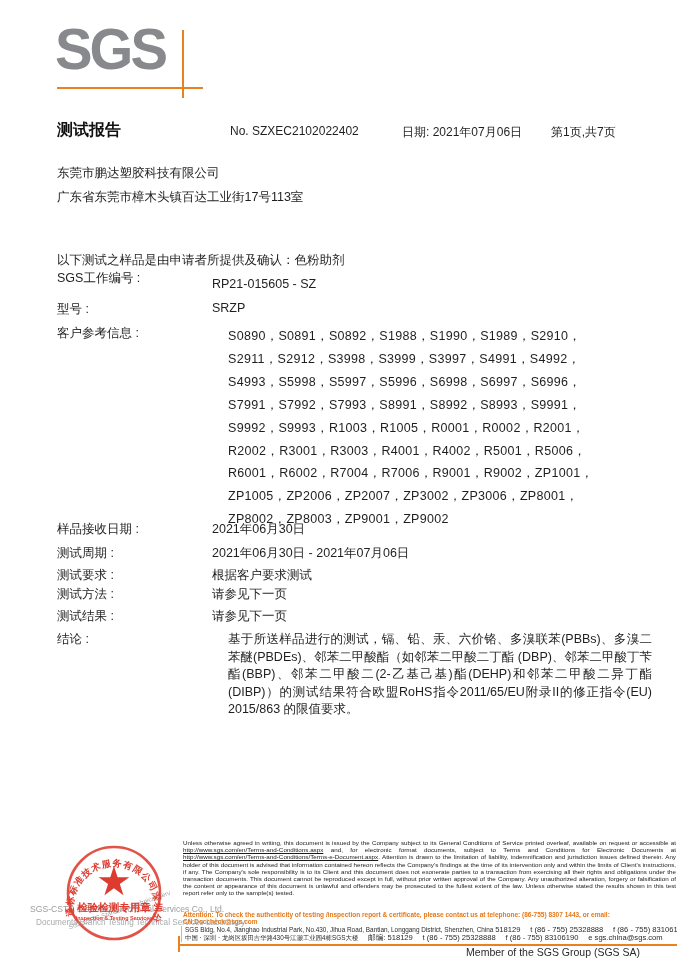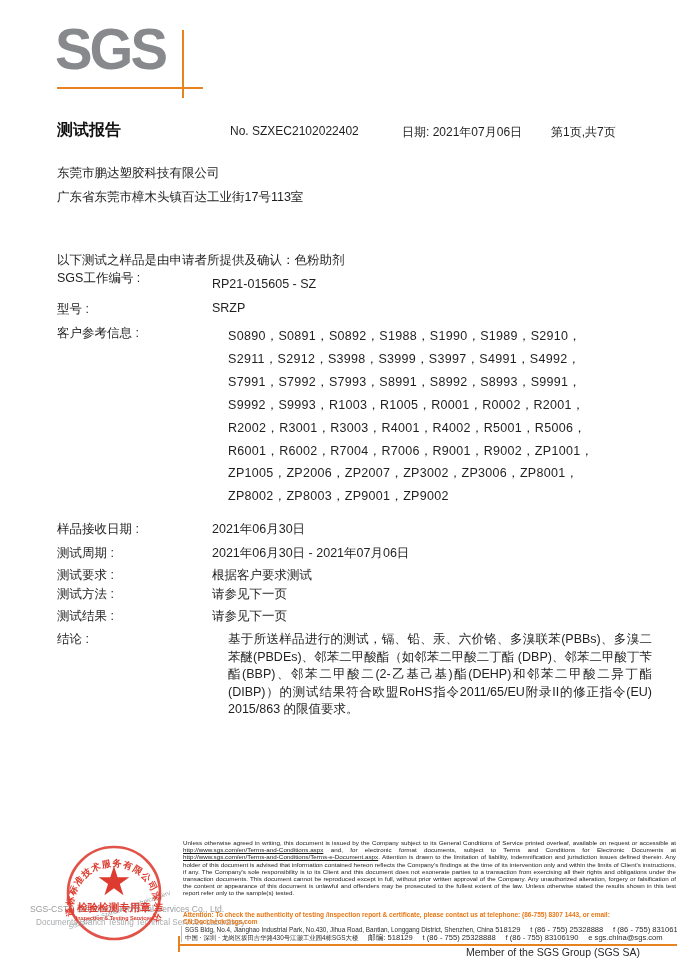--- a/index.html
+++ b/index.html
@@ -74,20 +74,21 @@
   <div class="abs lbl" style="top:270px">SGS工作编号 :</div>
   <div class="abs val" style="top:277px">RP21-015605 - SZ</div>
 
   <div class="abs lbl" style="top:301px">型号 :</div>
   <div class="abs val" style="top:301px">SRZP</div>
 
   <div class="abs lbl" style="top:325px">客户参考信息 :</div>
   <div class="abs ref-lines">
     <div>S0890，S0891，S0892，S1988，S1990，S1989，S2910，</div>
     <div>S2911，S2912，S3998，S3999，S3997，S4991，S4992，</div>
+    <div>S4993，S5998，S5997，S5996，S6998，S6997，S6996，</div>
     <div>S7991，S7992，S7993，S8991，S8992，S8993，S9991，</div>
     <div>S9992，S9993，R1003，R1005，R0001，R0002，R2001，</div>
     <div>R2002，R3001，R3003，R4001，R4002，R5001，R5006，</div>
     <div>R6001，R6002，R7004，R7006，R9001，R9002，ZP1001，</div>
     <div>ZP1005，ZP2006，ZP2007，ZP3002，ZP3006，ZP8001，</div>
     <div>ZP8002，ZP8003，ZP9001，ZP9002</div>
   </div>
 
   <div class="abs lbl" style="top:521px">样品接收日期 :</div>
   <div class="abs val" style="top:521px">2021年06月30日</div>

